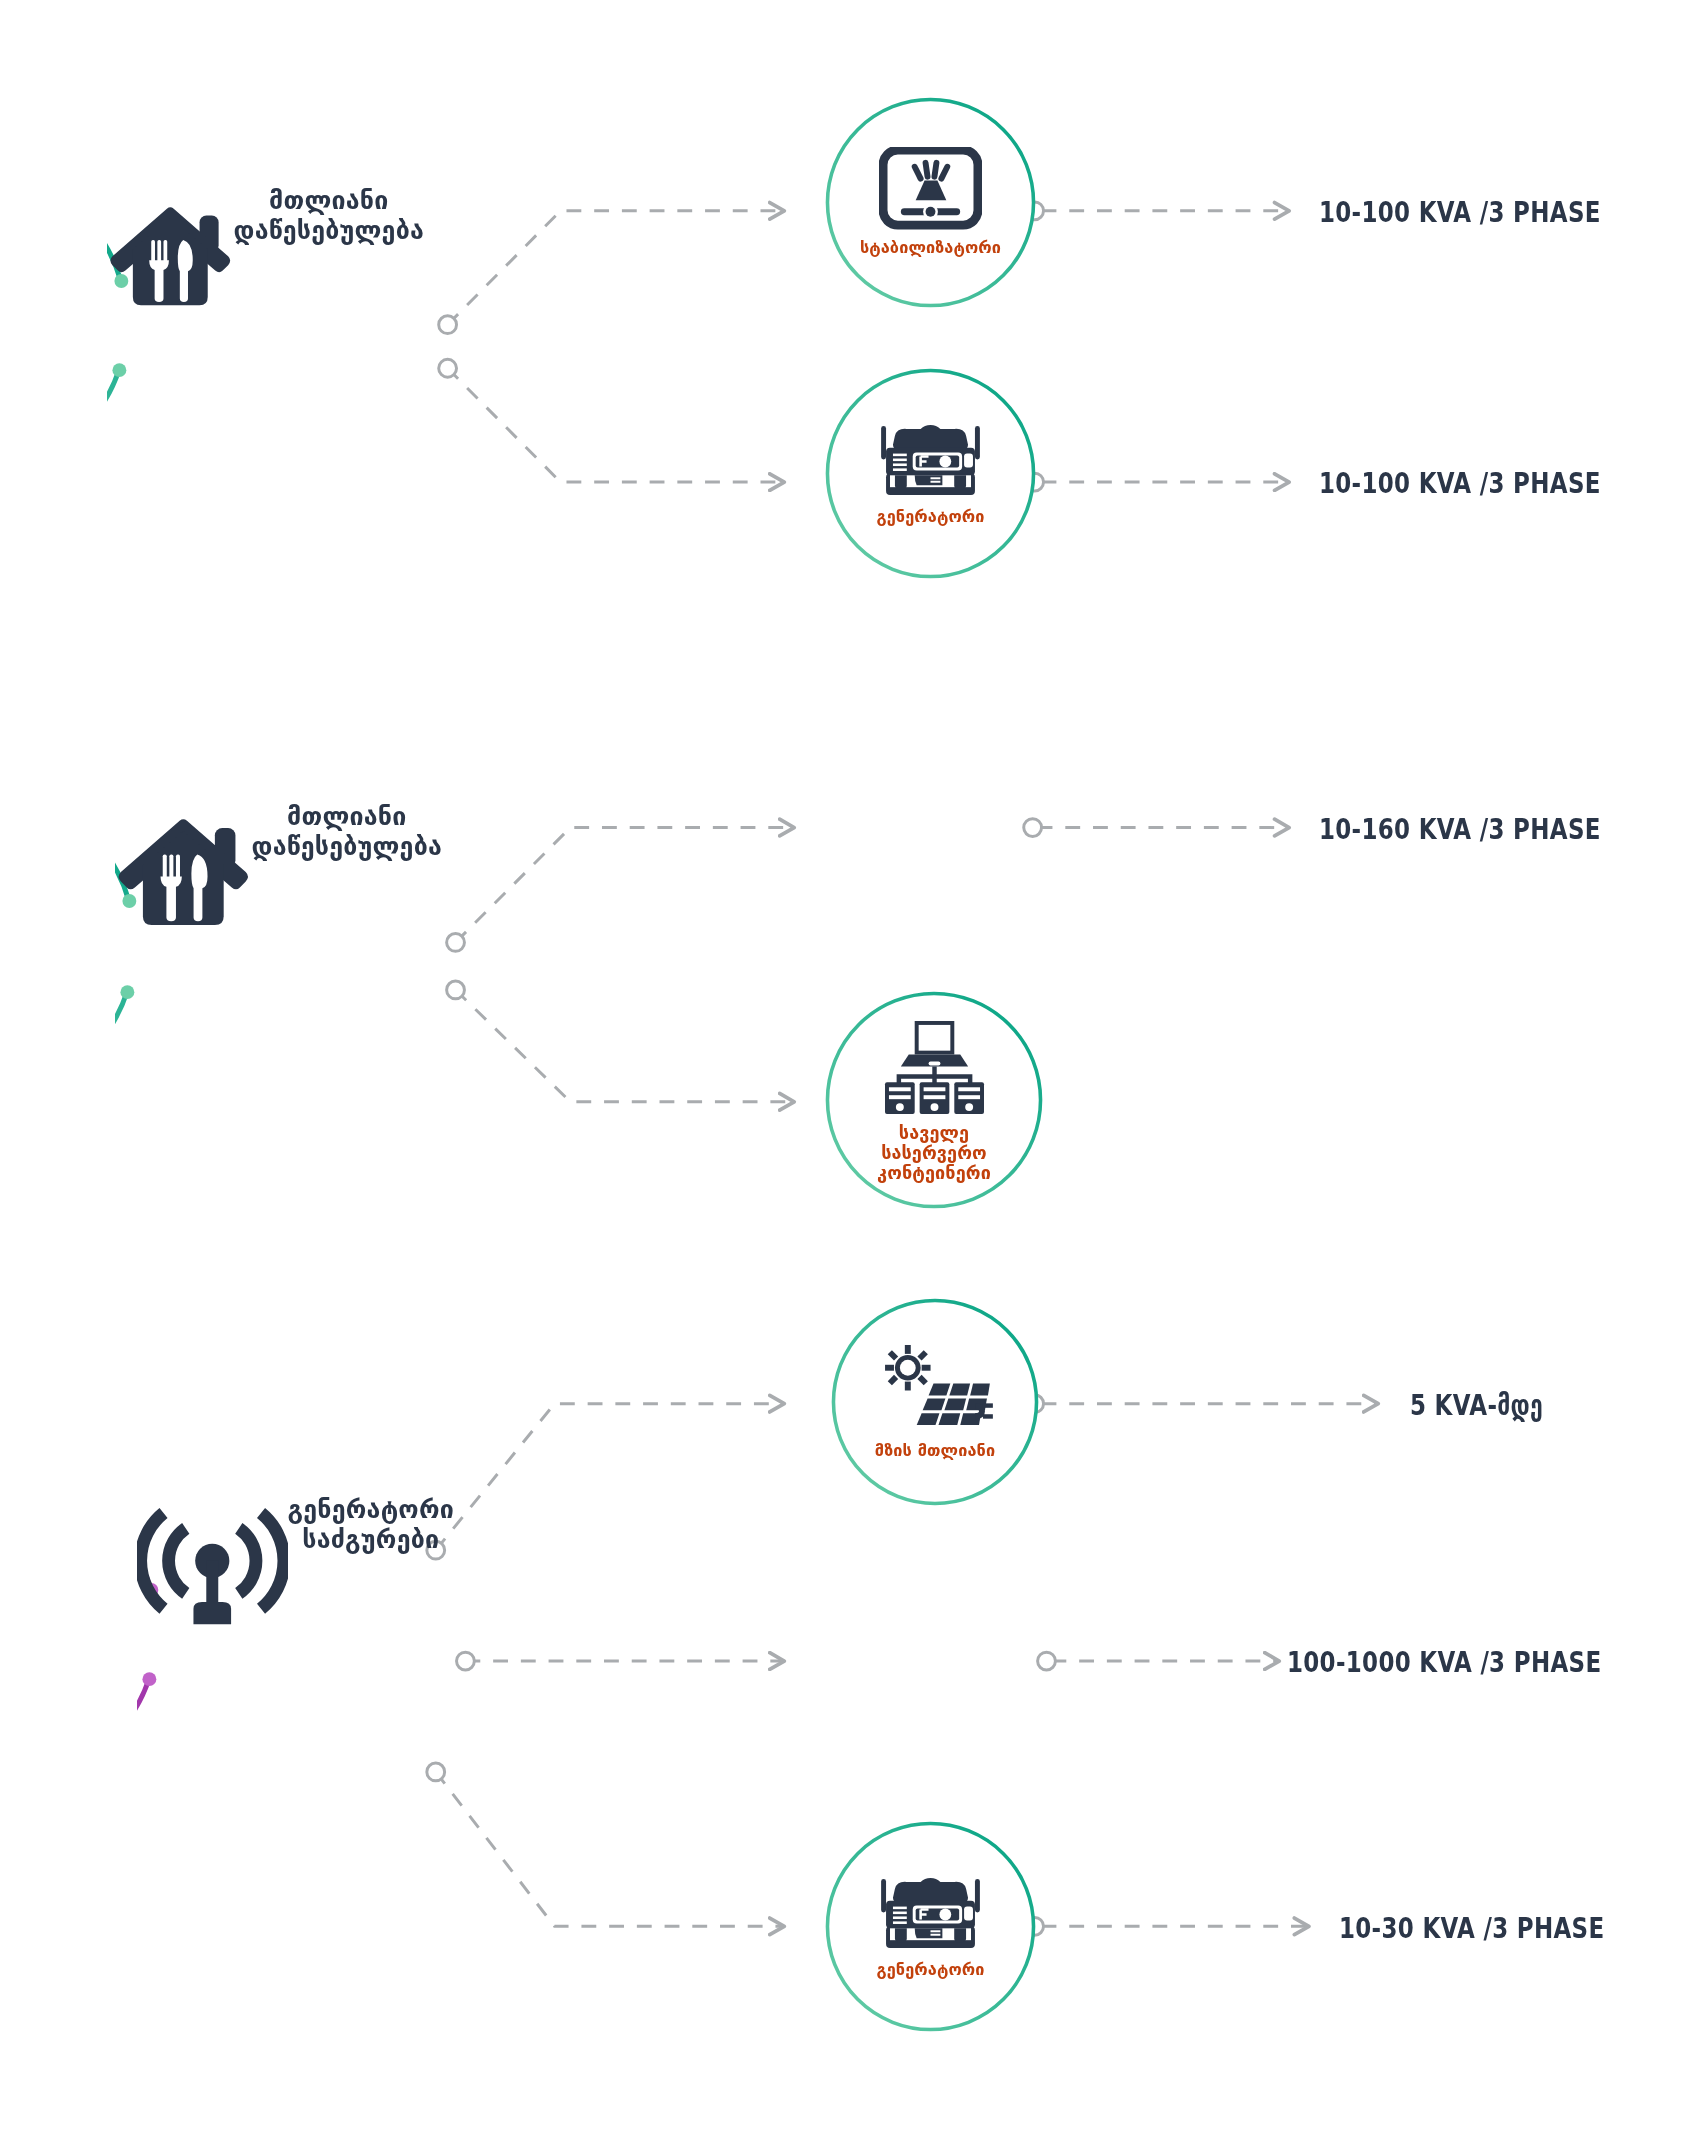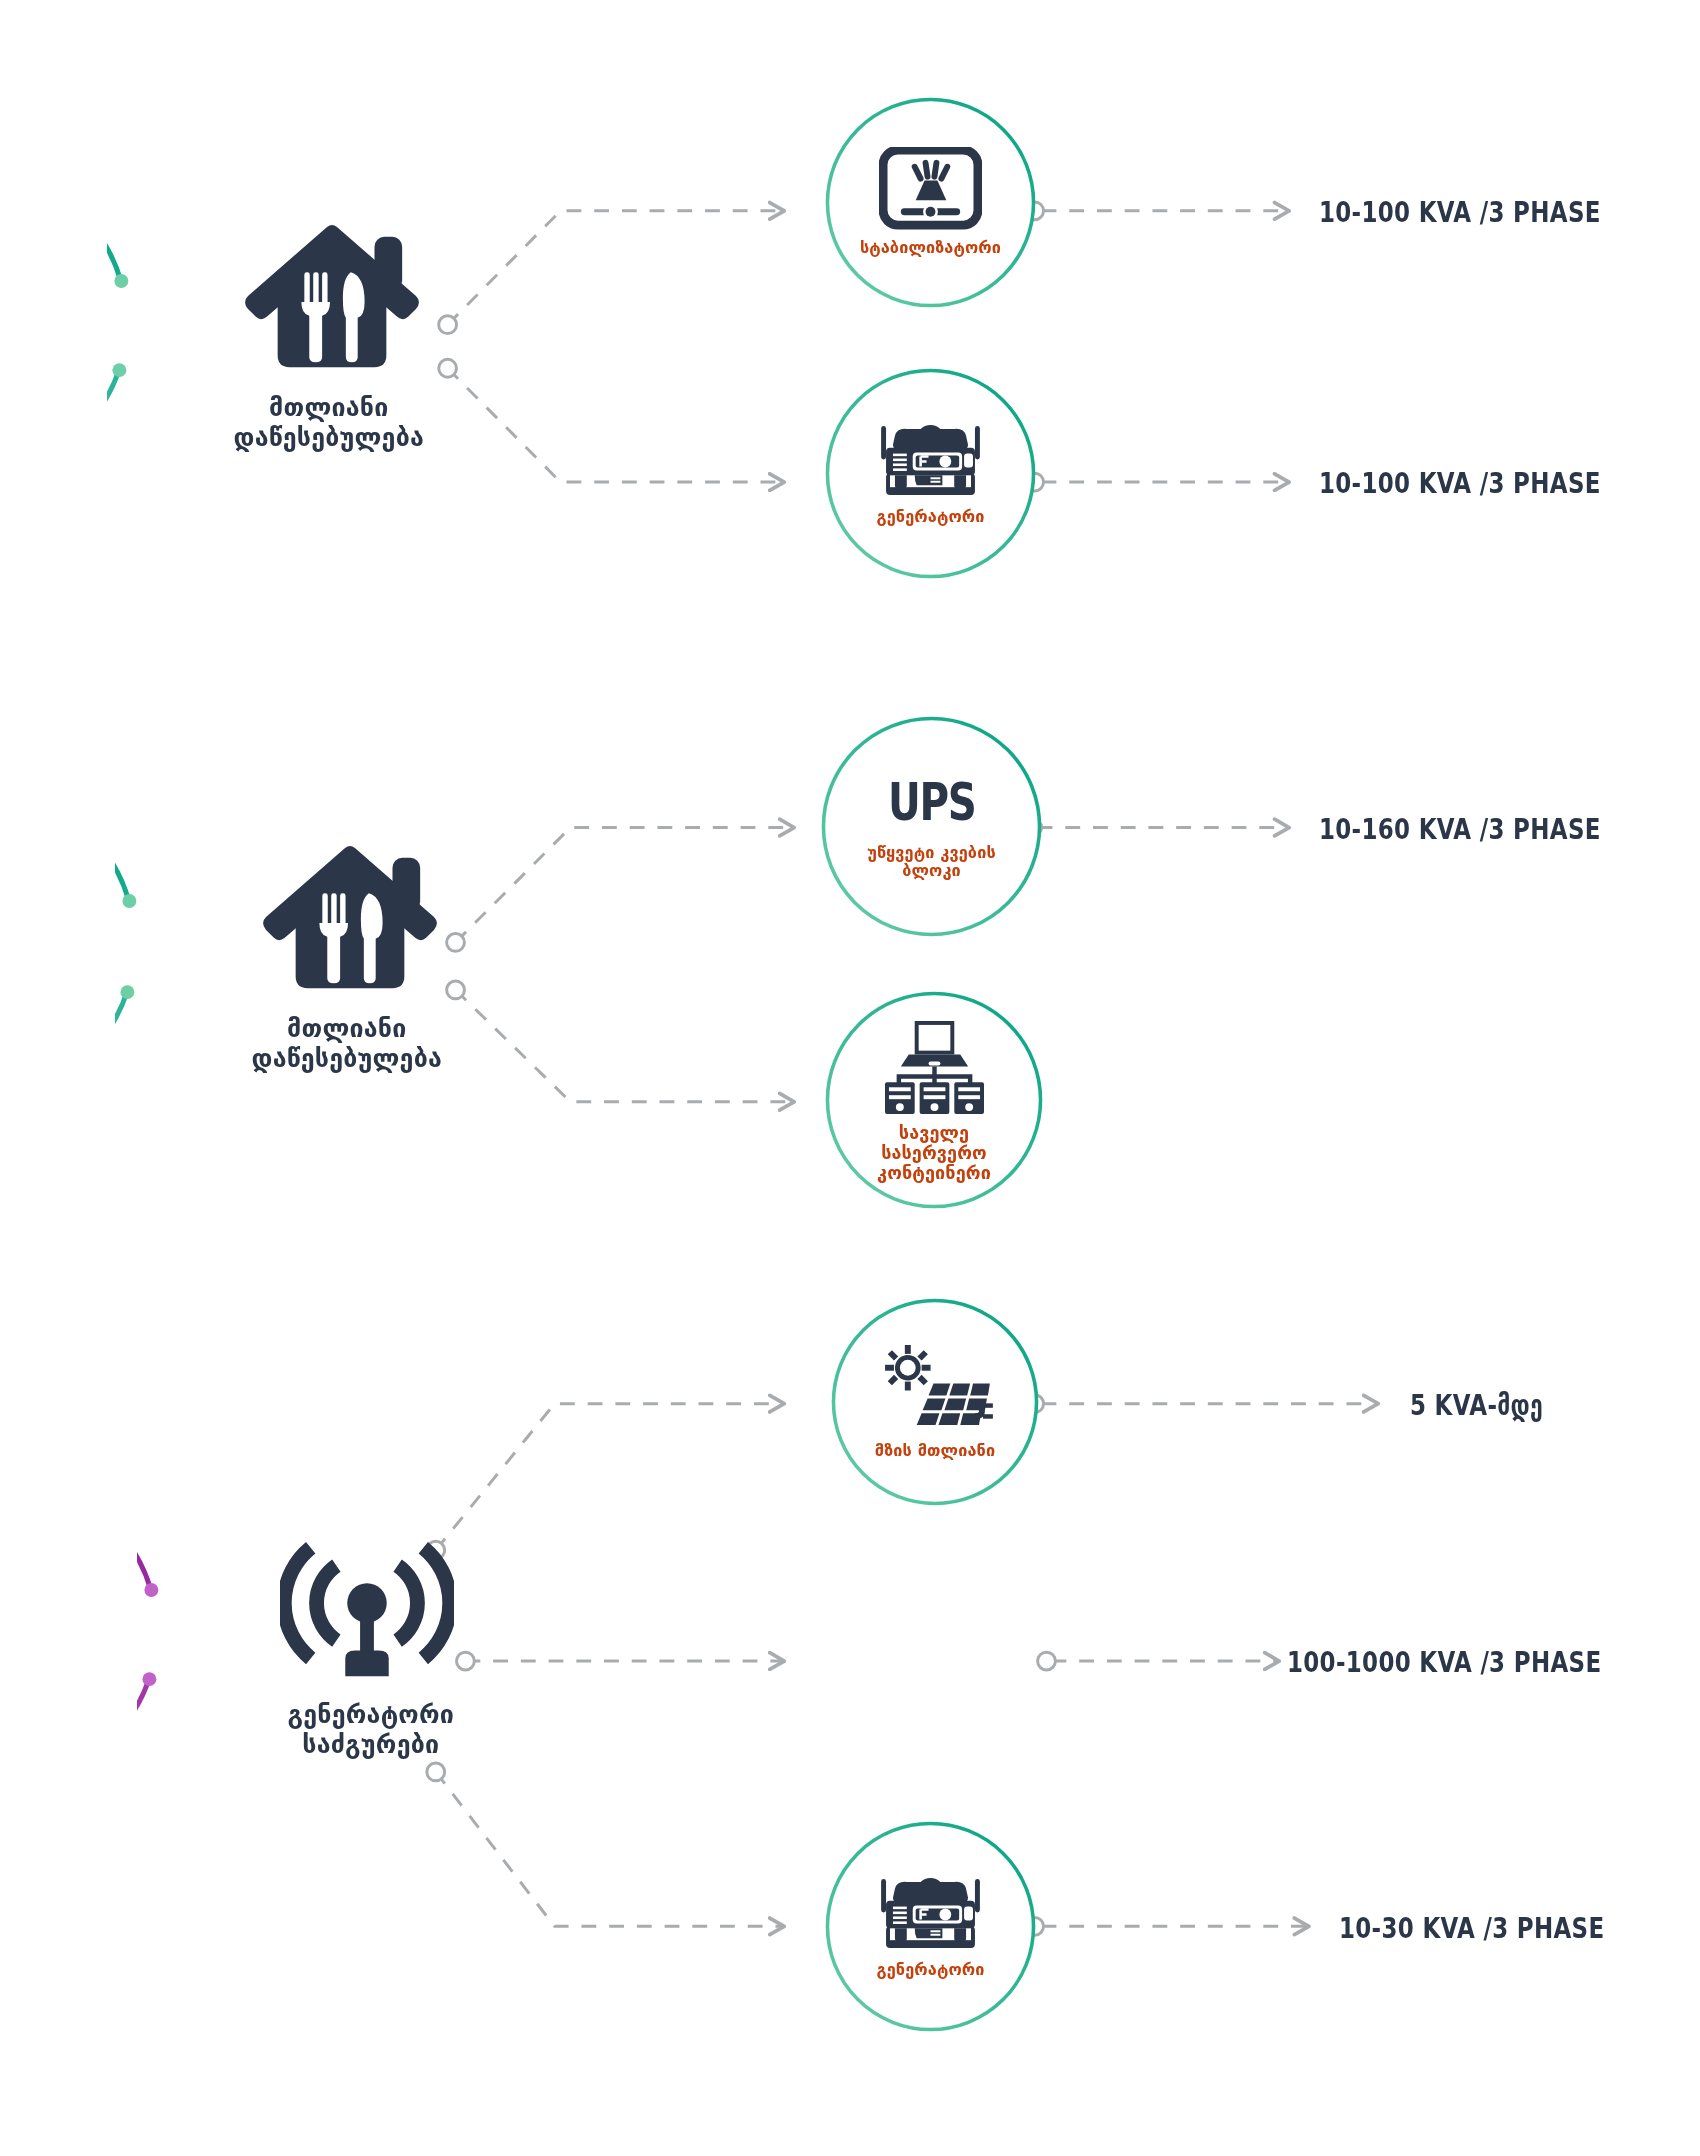--- a/index.html
+++ b/index.html
@@ -8,21 +8,21 @@
     font-family:"DejaVu Sans","Liberation Sans",sans-serif;
   }
   #stage{position:absolute;left:0;top:0;width:1701px;height:2156px;}
   .svg-layer{position:absolute;left:0;top:0;width:1701px;height:2156px;pointer-events:none;}
 
   
   .main-node{position:absolute;}
   .main-ring{position:absolute;left:0;top:0;}
   .main-inner{
     position:absolute;left:0;top:0;width:100%;height:100%;
-    display:flex;flex-direction:column;align-items:flex-end;justify-content:center;
+    display:flex;flex-direction:row;align-items:flex-start;justify-content:center;
   }
   .main-icon{display:block;}
   .main-label{
     margin-top:10px;text-align:center;color:#2B3648;
     font-size:25px;line-height:1.18;font-weight:700;letter-spacing:0.2px;
     font-family:"DejaVu Sans","Liberation Sans",sans-serif;
   }
 
   
   .leaf-node{position:absolute;}
@@ -268,29 +268,20 @@
         <path d="M42,56 L70,56 L70,66 L44,66 Q42,62 42,56 Z" fill="#2B3648"></path>
         <g fill="#fff">
             <rect x="58" y="58" width="10" height="2"></rect>
             <rect x="58" y="61.5" width="10" height="2"></rect>
           </g>
       </svg>
       <div class="leaf-label">გენერატორი</div>
     </div>
   </div>
 
-  <div class="leaf-node" style="left:820px;top:715px;width:223px;height:223px;">
-    <svg class="leaf-ring" width="223" height="223" viewBox="0 0 225 225">
-      <circle cx="112.5" cy="112.5" r="109" fill="#fff" stroke="url(#lg1)" stroke-width="3.6"></circle>
-    </svg>
-    <div class="leaf-inner">
-      <div class="ups-word">UPS</div>
-      <div class="leaf-label" style="margin-top:12px;">უწყვეტი კვების ბლოკი</div>
-    </div>
-  </div>
 
   <div class="leaf-node" style="left:824px;top:990px;width:220px;height:220px;">
     <svg class="leaf-ring" width="220" height="220" viewBox="0 0 222 222">
       <circle cx="111" cy="111" r="107.5" fill="#fff" stroke="url(#lg1)" stroke-width="3.6"></circle>
     </svg>
     <div class="leaf-inner">
       <svg class="leaf-icon" width="111" height="99" viewBox="0 0 112 100">
         <path d="M36,4 L76,4 L76,38 L36,38 Z" fill="#2B3648"></path>
         <rect x="40" y="8" width="32" height="26" fill="#fff"></rect>
         <path d="M30,38 L82,38 L90,50 L22,50 Z" fill="#2B3648"></path>

